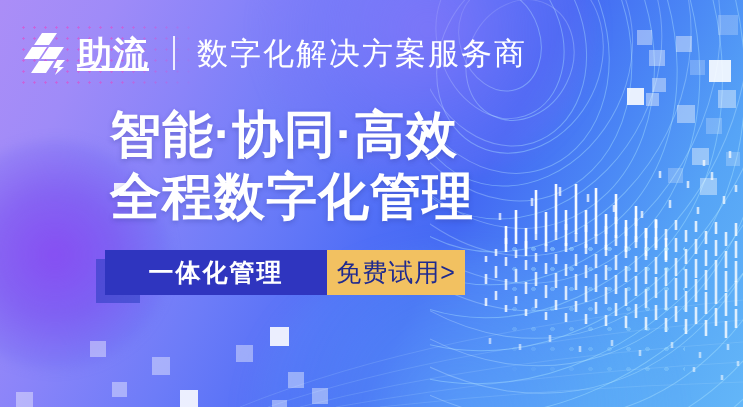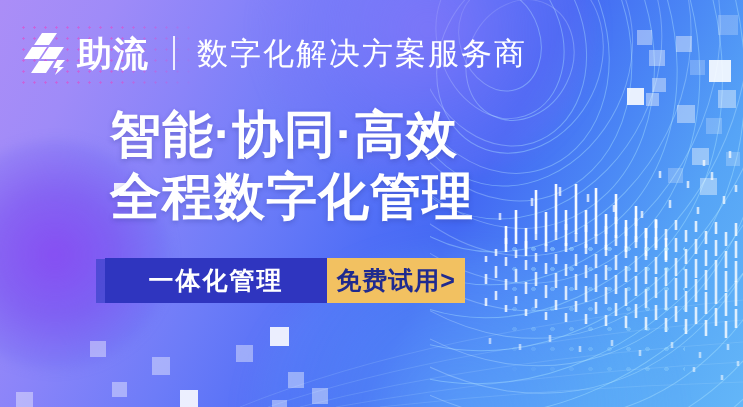--- a/index.html
+++ b/index.html
@@ -139,20 +139,21 @@
     flex: 0 0 auto;
     margin-right: 9px;
   }
   .logo-word {
     font-size: 35px;
     font-weight: 700;
     color: #ffffff;
     letter-spacing: 1px;
     line-height: 1;
     font-family: "Liberation Sans", "DejaVu Sans", sans-serif;
+    text-decoration: underline;
   }
   .logo-divider {
     width: 2px;
     height: 34px;
     background: rgba(255,255,255,0.85);
     margin: 0 22px 0 24px;
     flex: 0 0 auto;
   }
   .tagline {
     font-size: 31px;
@@ -174,21 +175,21 @@
     color: #ffffff;
     letter-spacing: 1px;
     line-height: 62px;
     white-space: nowrap;
     text-shadow: 0 2px 5px rgba(40,50,140,0.30);
   }
 
   .cta-row {
     position: absolute;
     left: 105px;
-    top: 258px;
+    top: 250px;
     display: flex;
     align-items: stretch;
     height: 45px;
   }
   .btn-primary {
     width: 222px;
     background: #2f35bf;
     display: flex;
     align-items: center;
     justify-content: center;
@@ -200,21 +201,21 @@
     cursor: pointer;
   }
   .btn-accent {
     width: 138px;
     background: #f2c161;
     display: flex;
     align-items: center;
     justify-content: center;
     color: #1f2a8f;
     font-size: 25px;
-    font-weight: 700;
+    font-weight: 400;
     letter-spacing: 1px;
     white-space: nowrap;
     cursor: pointer;
     text-align: center;
   }
 </style>
 </head>
 <body>
 
 <div class="banner">

